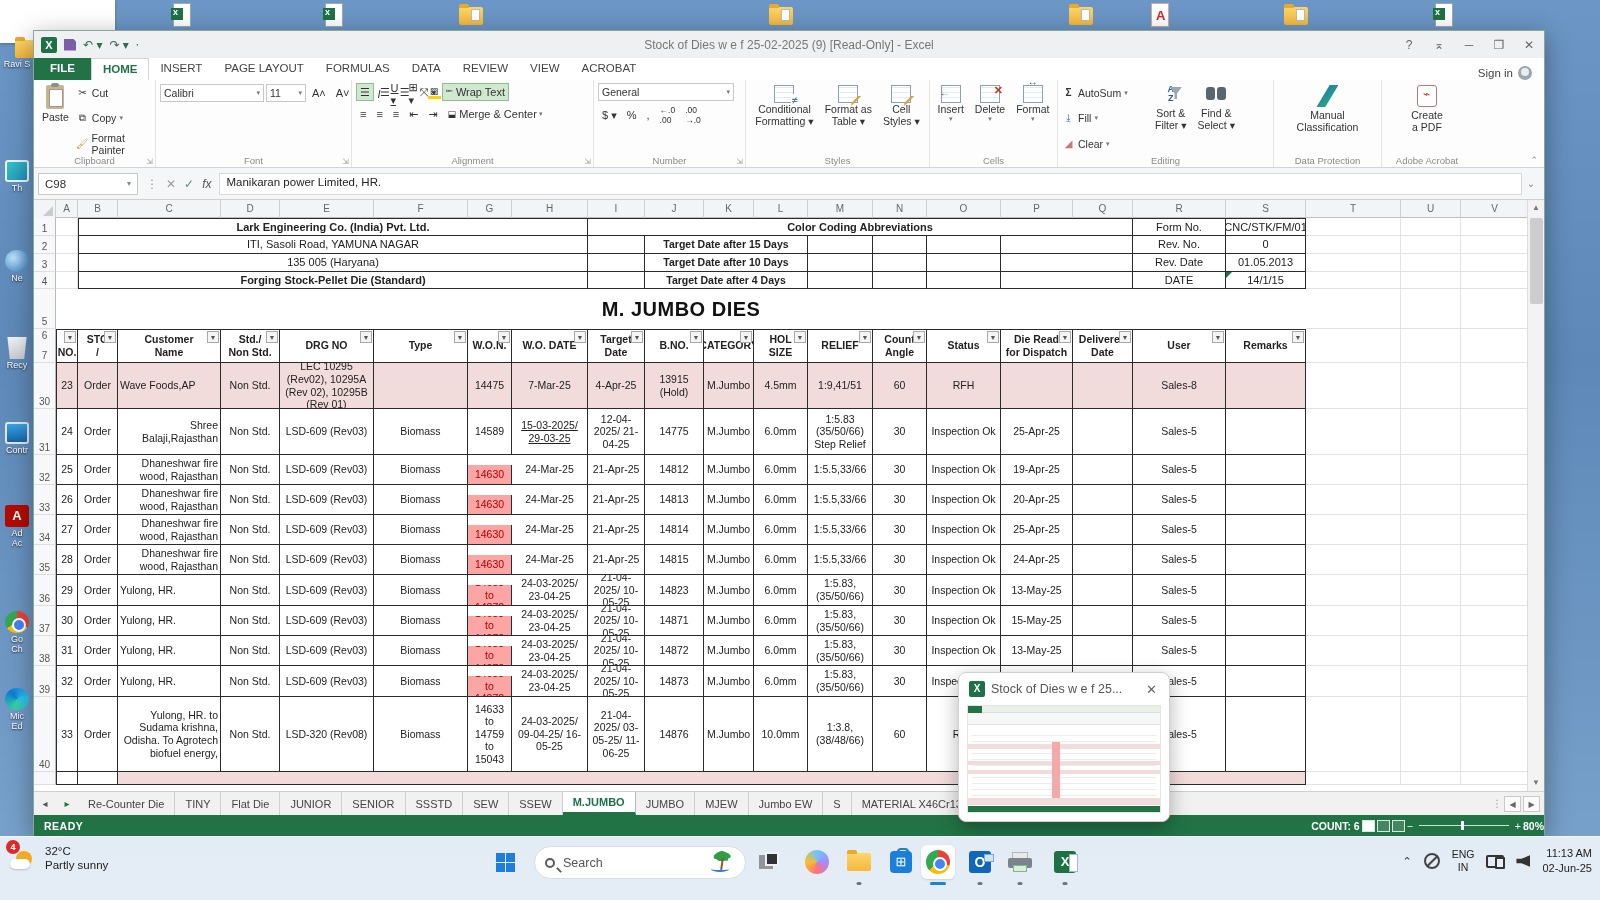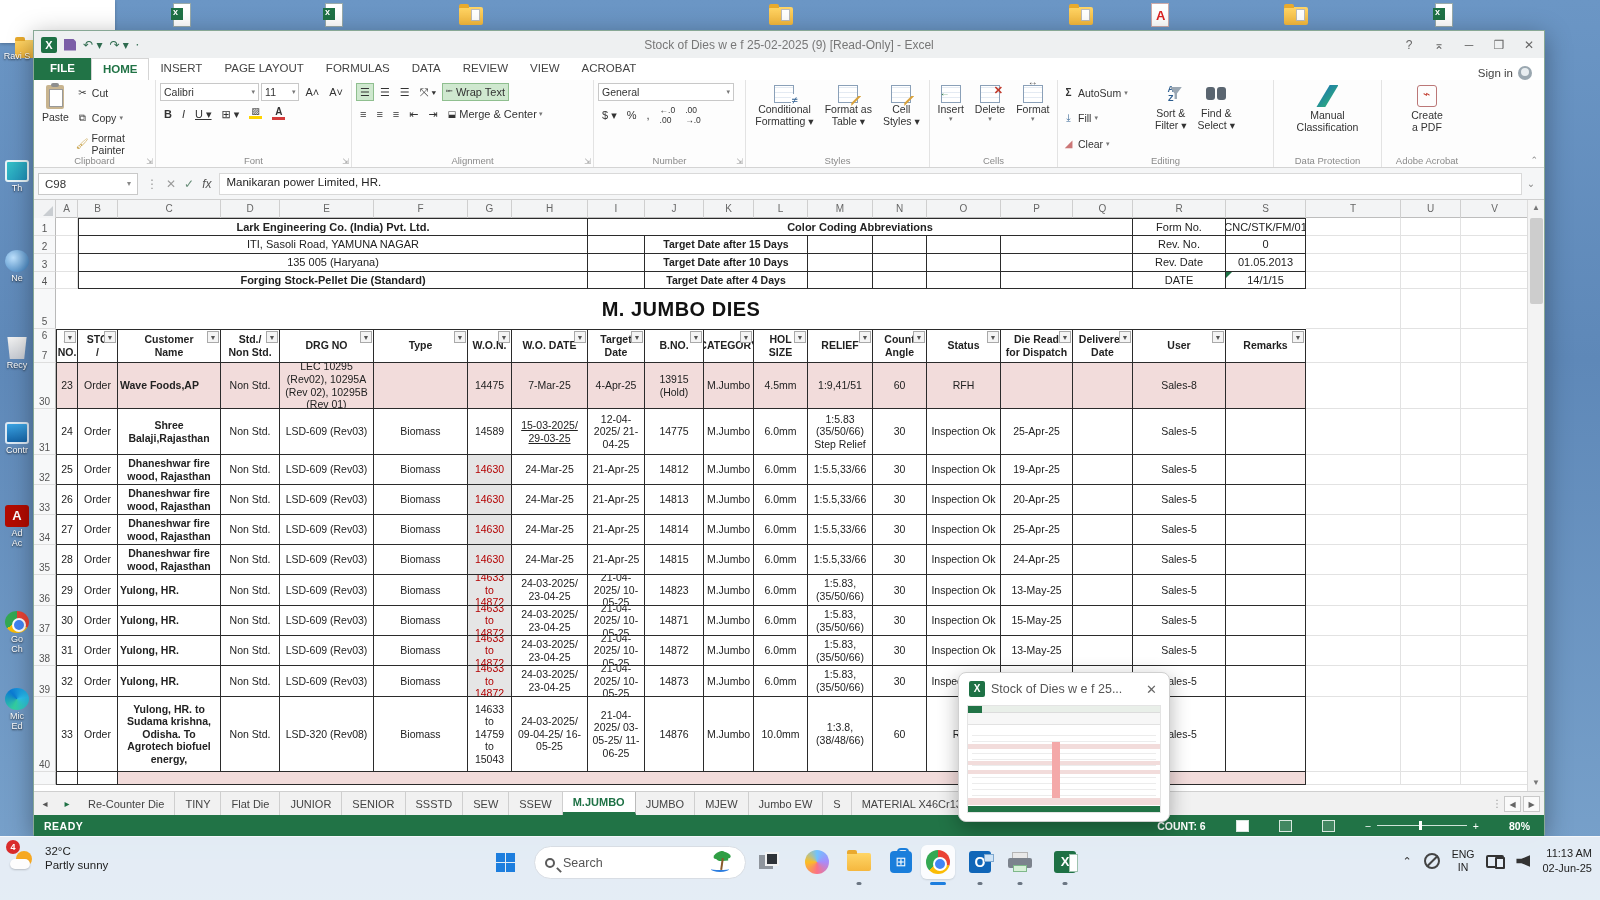--- a/index.html
+++ b/index.html
@@ -97,46 +97,46 @@
   .colhead { display:flex; height:18px; background:#f3f4f5; border-bottom:1px solid #bdbdbd; }
   .ch { border-right:1px solid #cfcfcf; font-size:10px; color:#666; text-align:center; line-height:17px; flex:none; }
   .corner { position:relative; background:#f3f4f5; }
   .corner:after { content:""; position:absolute; right:2px; bottom:2px; border-left:10px solid transparent; border-bottom:10px solid #c9cdd1; }
   .srow { display:flex; flex:none; }
   .rn { flex:none; width:22px; background:#f7f8f9; border-right:1px solid #b9b9b9; border-bottom:1px solid #dedede; font-size:10px; color:#555; display:flex; align-items:flex-end; justify-content:center; padding-bottom:1px; }
   .gcell { flex:none; border-right:1px solid #e2e2e2; border-bottom:1px solid #e2e2e2; }
   .hcell { flex:none; border-right:1px solid #2b2b2b; border-bottom:1px solid #2b2b2b; font-size:11px; color:#222; display:flex; align-items:center; justify-content:center; text-align:center; overflow:hidden; line-height:1.15; }
   .bl { border-left:1px solid #2b2b2b; } .bt { border-top:1px solid #2b2b2b; }
   .tcell { flex:none; border-right:1px solid #2b2b2b; border-bottom:1px solid #2b2b2b; font-size:10.5px; color:#222; display:flex; align-items:center; justify-content:center; text-align:center; padding:1px 2px; overflow:hidden; line-height:1.2; }
-  .tcell.left { justify-content:flex-start; text-align:center;font-weight:bold; }
+  .tcell.left { justify-content:flex-start; text-align:right; }
   .thead { position:relative; font-weight:bold; background:#fff; flex-direction:column; line-height:1.25; font-size:10.5px; white-space:nowrap; }
   .filt { position:absolute; right:1px; top:1px; width:12px; height:12px; border:1px solid #a9a9a9; background:#f4f4f4; font-size:7px; color:#555; line-height:11px; text-align:center; }
   .pinkbg { background:#f2dcdb; }
-  .redcell { background:#e5e5e5; color:#b30000; }
+  .redcell { background:#fca5a5; color:#b30000;margin-top:10px; }
   .titlecell { font-weight:bold; font-size:20px; letter-spacing:.5px; color:#111; display:flex; align-items:center; justify-content:center; flex:none; }
   .gtri { position:relative; }
   .gtri:before { content:""; position:absolute; left:0; top:0; border-right:6px solid transparent; border-top:6px solid #1e7145; }
   .vscroll { position:absolute; right:0; top:169px; width:17px; height:591px; background:#f3f3f3; border-left:1px solid #dcdcdc; }
   .vscroll .sarr { height:16px; text-align:center; font-size:8px; color:#777; line-height:16px; }
   .vthumb { position:absolute; left:2px; top:18px; width:13px; height:86px; background:#cdcdcd; border-radius:2px; }
   .vscroll .sarr.dn { position:absolute; bottom:0; width:100%; }
 
   
   .tabbar { position:absolute; left:0; top:760px; width:100%; height:24px; background:#f1f1f1; border-top:1px solid #cfcfcf; display:flex; align-items:stretch; font-size:11px; color:#444; }
   .tnav { width:22px; display:flex; align-items:center; justify-content:center; color:#555; font-size:10px; }
   .stab { padding:0 10px; display:flex; align-items:center; border-right:1px solid #cfcfcf; white-space:nowrap; }
   .stab.active { background:#fff; color:#1e7145; font-weight:bold; border-bottom:3px solid #217346; border-right:1px solid #bbb; }
   .addsheet { width:20px; height:16px; margin:4px 4px; border:1px solid #9b9b9b; border-radius:50%; font-size:11px; line-height:14px; text-align:center; color:#555; }
   .hscrollbox { margin-left:auto; display:flex; align-items:center; gap:2px; padding-right:4px; }
   .hsb { width:17px; height:16px; border:1px solid #c9c9c9; background:#fafafa; font-size:8px; color:#666; text-align:center; line-height:15px; }
 
   
   .statusbar { position:absolute; left:0; top:784px; width:100%; height:21px; background:#217346; color:#fff; display:flex; align-items:center; font-size:10.5px; }
   .statusbar .mode { padding-left:10px; font-weight:bold; letter-spacing:.5px; }
-  .sb-right { margin-left:auto; display:flex; align-items:center; gap:30px; padding-right:14px; }
+  .sb-right { margin-left:auto; display:flex; align-items:center; gap:2px; }
   .viewic { width:13px; height:12px; border:1px solid #d9e8df; background:rgba(255,255,255,.15); }
   .viewic.active { background:#fff; }
   .zoomline { display:flex; align-items:center; gap:6px; }
   .ztrack { width:90px; height:1px; background:#cfe3d8; position:relative; }
   .zthumb { position:absolute; left:42px; top:-4px; width:3px; height:9px; background:#fff; }
 
   
   .popup { position:absolute; left:958px; top:672px; width:212px; height:150px; background:#fff; border:1px solid #d0d0d0; border-radius:8px; box-shadow:0 6px 20px rgba(0,0,0,.3); z-index:50; overflow:hidden; }
   .pop-head { display:flex; align-items:center; gap:6px; padding:8px 10px 4px 10px; }
   .pop-head .xl-logo { width:16px; height:16px; background:#1e7145; border-radius:2px; color:#fff; font-size:10px; font-weight:bold; text-align:center; line-height:16px; flex:none; }
@@ -239,21 +239,21 @@
         </div>
       </div>
       <div class="top-ico" style="left: 1432px;">
         <div class="xlpage"></div>
       </div>
       <div class="top-ico" style="left: 14px; top: 36px;">
         <div class="fold"></div>
       </div>
     </div>
   <div class="desk-left" id="left-icons">
-      <div class="dicon" style="top: 10px;">
+      <div class="dicon" style="top: 18px;">
         <div class="lbl">Ravi S</div>
       </div>
       <div class="dicon" style="top: 120px;">
         <div class="dart art-monitor"></div>
         <div class="lbl">Th</div>
       </div>
       <div class="dicon" style="top: 210px;">
         <div class="dart art-globe"></div>
         <div class="lbl">Ne</div>
       </div>
@@ -341,21 +341,21 @@
                 <span class="sic" style="color:#c49b3c;">🖌</span>
                 <span>Format Painter</span>
               </div>
           </div>
         </div>
         <div class="rg-label"><span>Clipboard</span></div>
         <span class="launcher">⇲</span>
       </div>
 
       <div class="rgroup" style="width:196px;">
-        <div style="display:flex;flex-direction:column;gap:2px;">
+        <div style="display:flex;flex-direction:row;gap:2px;">
           <div class="row1">
             <div class="combo" style="width:104px;">
                 <span>Calibri</span>
                 <span class="arr">▾</span>
               </div>
             <div class="combo" style="width:40px;">
                 <span>11</span>
                 <span class="arr">▾</span>
               </div>
             <span class="fbtn">A˄</span>

